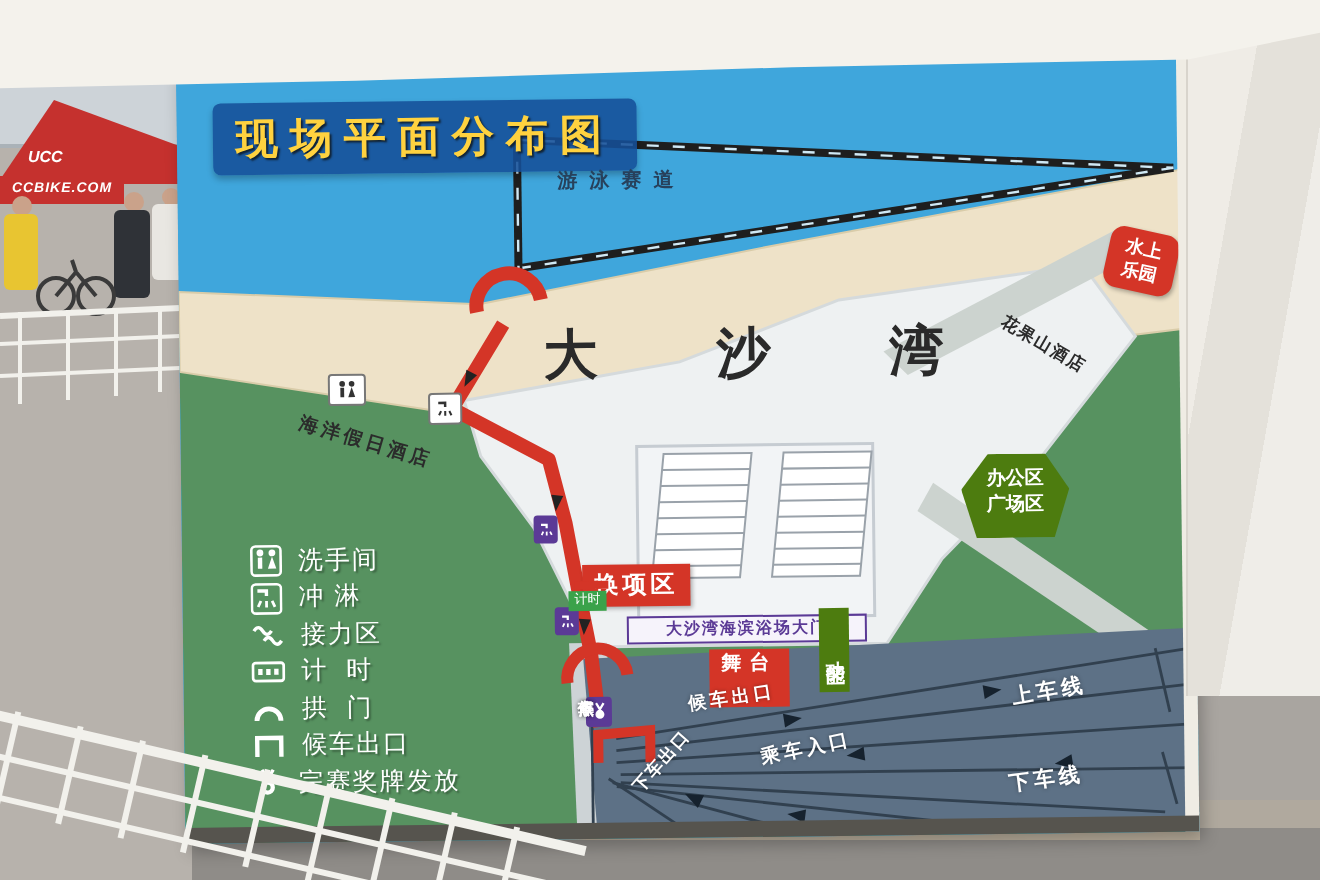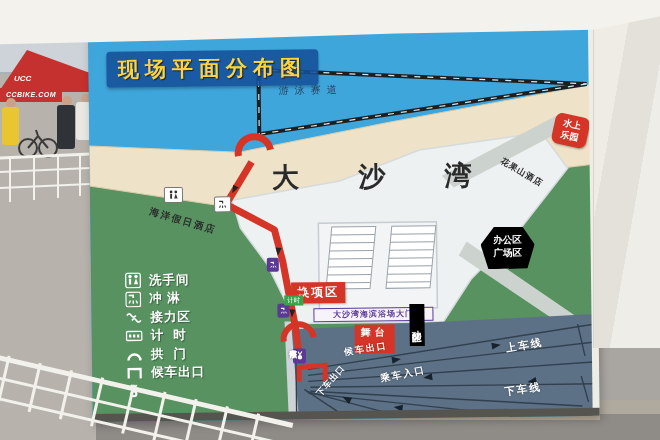--- a/index.html
+++ b/index.html
@@ -22,42 +22,42 @@
   .tent-right{left:593px;top:0;width:67px;height:348px;background:linear-gradient(100deg,#efece6 0 30%,#e4e1da 30% 60%,#efede8 60%);z-index:5;border-left:1px solid #d8d4cc;}
 
   
   .board{left:88px;top:34px;width:507px;height:388px;background:#3fa6dc;transform:rotate(-0.7deg);transform-origin:top left;z-index:2;box-shadow:2px 4px 8px rgba(0,0,0,.25);}
   .board-frame{right:0;top:0;width:7px;height:100%;background:#efece4;z-index:9;}
   .board-edge{left:0;bottom:0;width:100%;height:8px;background:#56544e;z-index:9;}
 
   .title-bar{left:18px;top:18px;width:212px;height:36px;background:rgba(22,80,152,.88);border-radius:4px;box-shadow:0 2px 3px rgba(0,0,0,.25);display:flex;align-items:center;justify-content:center;z-index:4;}
   .title-bar span{color:#ffd23f;font-size:21px;font-weight:bold;letter-spacing:6px;text-shadow:1px 1px 1px #123;}
 
-  .swim-label{left:190px;top:52px;color:#27415c;font-size:10px;font-weight:normal;letter-spacing:6px;z-index:4;}
+  .swim-label{left:190px;top:52px;color:#27415c;font-size:10px;font-weight:bold;letter-spacing:6px;z-index:4;}
   .bay-label{left:182px;top:128px;color:#2a2a2a;font-size:27px;font-weight:bold;letter-spacing:26px;z-index:4;}
   .rot-label{color:#2b2b2b;font-weight:bold;z-index:4;white-space:nowrap;}
 
   .badge{color:#fff;font-weight:bold;text-align:center;z-index:5;}
   .badge-red{background:#d43527;}
-  .badge-purple{background:#000000;}
+  .badge-purple{background:#4d7c0f;}
   .b-transition{left:200px;top:251px;width:54px;height:21px;font-size:12px;line-height:21px;letter-spacing:2px;box-shadow:1px 1px 2px rgba(0,0,0,.3);}
   .b-leader{left:196px;top:259px;width:17px;height:4px;background:#d43527;z-index:5;}
   .b-gate{left:222px;top:277px;width:118px;height:12px;background:#f6f3fb;border:1px solid #5b3a96;color:#5b3a96;font-size:8px;font-weight:bold;line-height:12px;text-align:center;letter-spacing:1px;z-index:5;}
   .b-stage{left:263px;top:294px;width:40px;height:29px;font-size:10px;line-height:15px;letter-spacing:4px;}
   .b-function{left:318px;top:274px;width:15px;height:42px;font-size:9.5px;writing-mode:vertical-rl;letter-spacing:2px;line-height:15px;}
   .b-office{left:390px;top:198px;width:54px;height:42px;clip-path:polygon(25% 0,78% 0,100% 42%,86% 100%,14% 100%,0 42%);font-size:9.5px;line-height:1.35;padding-top:7px;box-sizing:border-box;}
   .b-water{left:464px;top:87px;width:35px;height:31px;border-radius:7px;transform:rotate(13deg);font-size:9px;line-height:1.3;padding-top:4px;box-sizing:border-box;box-shadow:1px 1px 2px rgba(0,0,0,.3);}
   .b-timing{left:193px;top:264px;width:19px;height:10px;background:#3aa24a;color:#fff;font-size:6.5px;line-height:10px;text-align:center;z-index:6;}
   .mini-badge{background:#5b3a96;border-radius:2px;z-index:6;display:flex;align-items:center;justify-content:center;}
 
   .map-icon{background:#fff;border:1px solid #777;border-radius:2px;z-index:4;display:flex;align-items:center;justify-content:center;}
 
   .legend{left:34px;top:238px;width:180px;z-index:5;}
   .legend-row{display:flex;align-items:center;gap:8px;height:18.5px;}
-  .legend-row .lbl{color:#fff;font-size:12.5px;font-weight:bold;letter-spacing:1px;text-shadow:1px 1px 1px rgba(0,0,0,.35);white-space:pre;}
+  .legend-row .lbl{color:#fff;font-size:12.5px;font-weight:normal;letter-spacing:1px;text-shadow:1px 1px 1px rgba(0,0,0,.35);white-space:pre;}
 
   .t-label{color:#fff;font-weight:bold;z-index:6;white-space:nowrap;text-shadow:0 0 2px rgba(0,0,0,.4);}
 </style>
 </head>
 <body>
 
 <div class="scene">
 
   <div class="abs ground"></div>
   <div class="abs curb"></div>
@@ -268,20 +268,21 @@
           <path d="M2.5 12 V2.5 H14.5 V12" fill="none" stroke="#fff" stroke-width="2.2"></path>
         </svg>
         <span class="lbl">候车出口</span>
       </div>
       <div class="legend-row">
         <svg width="15" height="16" viewBox="0 0 16 16">
           <path d="M5 1 L8 6.2 L11 1" fill="none" stroke="#fff" stroke-width="1.8"></path>
           <circle cx="8" cy="10.5" r="3.8" fill="#fff"></circle>
             <circle cx="8" cy="10.5" r="1.5" fill="#579260"></circle>
         </svg>
+        <span class="lbl">完赛奖牌发放</span>
       </div>
     </div>
 
     <div class="abs t-label" style="left:252px;top:312px;font-size:9px;letter-spacing:2px;transform:rotate(-8deg);">候车出口</div>
     <div class="abs t-label" style="left:414px;top:310px;font-size:10.5px;letter-spacing:2px;transform:rotate(-9deg);">上车线</div>
     <div class="abs t-label" style="left:288px;top:338px;font-size:9.5px;letter-spacing:2px;transform:rotate(-11deg);">乘车入口</div>
     <div class="abs t-label" style="left:412px;top:354px;font-size:10.5px;letter-spacing:2px;transform:rotate(-7deg);">下车线</div>
     <div class="abs t-label" style="left:220px;top:344px;font-size:8.5px;letter-spacing:1px;transform:rotate(-48deg);">下车出口</div>
     <div class="abs t-label" style="left:194px;top:312px;font-size:8px;writing-mode:vertical-rl;height:46px;">候车停点</div>
 

